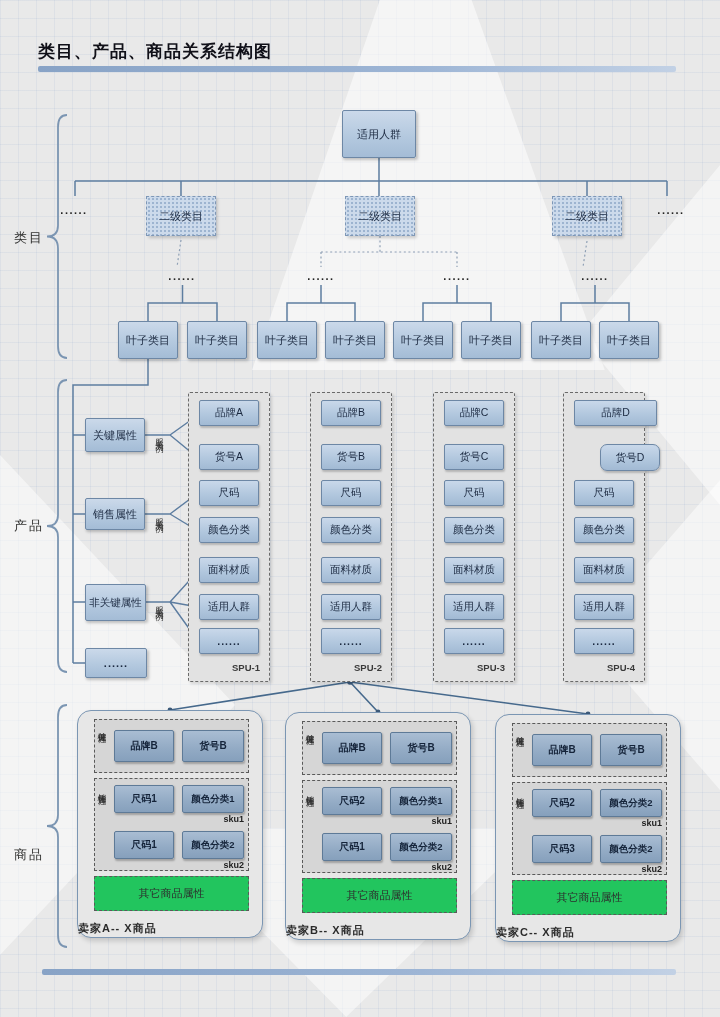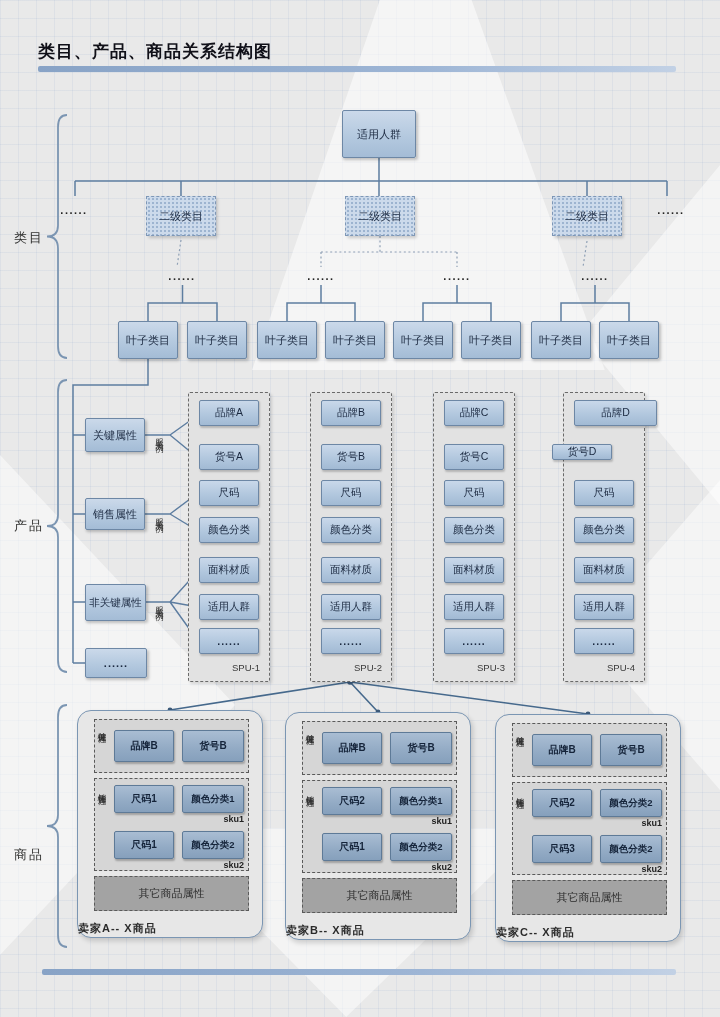--- a/index.html
+++ b/index.html
@@ -59,21 +59,21 @@
     position:absolute;z-index:5;font-size:8.5px;color:#333;
     writing-mode:vertical-rl;text-orientation:upright;letter-spacing:2px;
     text-align:center;line-height:1;
   }
   .spu{
     position:absolute;z-index:3;background:#e2e2e2;
     border:1.6px dashed #6a6a6a;border-radius:2px;
     box-shadow:2px 2px 3px rgba(0,0,0,0.12);
   }
   .spu-name{
-    position:absolute;right:9px;bottom:8px;font-size:9.5px;font-weight:normal;color:#3a3a3a;
+    position:absolute;right:9px;bottom:8px;font-size:9.5px;font-weight:bold;color:#3a3a3a;
   }
   .spu-item{
     position:absolute;z-index:4;display:flex;align-items:center;justify-content:center;
     text-align:center;font-size:10.5px;color:#1b2940;
     background:linear-gradient(180deg,#c9d8ea 0%,#b0c6dd 60%,#a2bad4 100%);
     border:1.3px solid #6d87a5;border-radius:2px;
     box-shadow:1px 1.5px 2px rgba(0,0,0,0.2);
   }
   .seller{
     position:absolute;z-index:3;background:#e7e7e7;
@@ -92,21 +92,21 @@
     text-align:center;font-size:10px;font-weight:600;color:#15243a;
     background:linear-gradient(180deg,#a9bdd3 0%,#92aac4 60%,#86a0bc 100%);
     border:1.3px solid #5e7a97;border-radius:2px;
     box-shadow:1px 1.5px 2px rgba(0,0,0,0.25);
   }
   .sku-tag{
     position:absolute;font-size:9px;font-weight:bold;color:#222;text-align:right;
   }
   .obox{
     position:absolute;display:flex;align-items:center;justify-content:center;
-    font-size:11px;color:#2d2d2d;background:#a3a3a3;border:1.4px dashed #5a5a5a;
+    font-size:11px;color:#2d2d2d;background:#22c55e;border:1.4px dashed #5a5a5a;
   }
   .seller-title{
     position:absolute;left:0;right:0;text-align:left;
     font-size:11px;font-weight:bold;color:#2b2b2b;letter-spacing:1px;
   }
 </style>
 </head>
 <body>
 
 <div id="stage">
@@ -220,21 +220,21 @@
 
   <div class="spu-item" style="left:444px;top:400px;width:60px;height:26px;">品牌C</div>
   <div class="spu-item" style="left:444px;top:444px;width:60px;height:26px;">货号C</div>
   <div class="spu-item" style="left:444px;top:480px;width:60px;height:26px;">尺码</div>
   <div class="spu-item" style="left:444px;top:517px;width:60px;height:26px;">颜色分类</div>
   <div class="spu-item" style="left:444px;top:557px;width:60px;height:26px;">面料材质</div>
   <div class="spu-item" style="left:444px;top:594px;width:60px;height:26px;">适用人群</div>
   <div class="spu-item" style="left:444px;top:628px;width:60px;height:26px;font-weight:bold;letter-spacing:1px;">......</div>
 
   <div class="spu-item" style="left:574px;top:400px;width:83px;height:26px;">品牌D</div>
-  <div class="spu-item" style="left:552px;top:444px;width:60px;height:16px;">货号D</div>
+  <div class="spu-item" style="left:600px;top:444px;width:60px;height:27px;border-radius:7px;">货号D</div>
   <div class="spu-item" style="left:574px;top:480px;width:60px;height:26px;">尺码</div>
   <div class="spu-item" style="left:574px;top:517px;width:60px;height:26px;">颜色分类</div>
   <div class="spu-item" style="left:574px;top:557px;width:60px;height:26px;">面料材质</div>
   <div class="spu-item" style="left:574px;top:594px;width:60px;height:26px;">适用人群</div>
   <div class="spu-item" style="left:574px;top:628px;width:60px;height:26px;font-weight:bold;letter-spacing:1px;">......</div>
 
   <div class="seller" style="left:77px;top:710px;width:186px;height:228px;">
     <div class="sgroup" style="left:16px;top:8px;width:155px;height:54px;">
       <div class="vlabel" style="left:3px;top:5px;height:46px;">关键属性</div>
       <div class="ibox" style="left:19px;top:10px;width:60px;height:32px;">品牌B</div>

